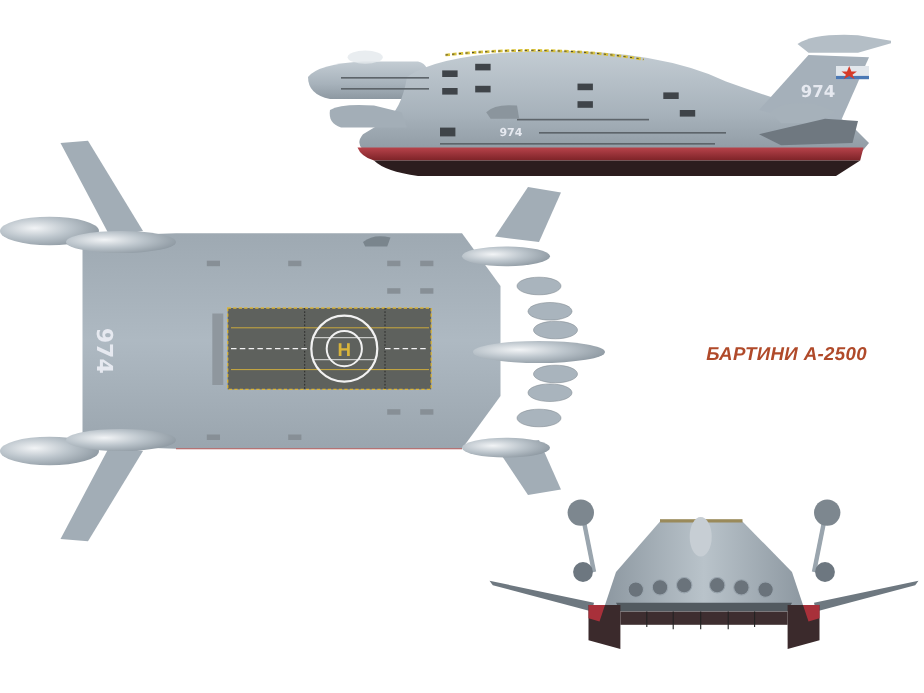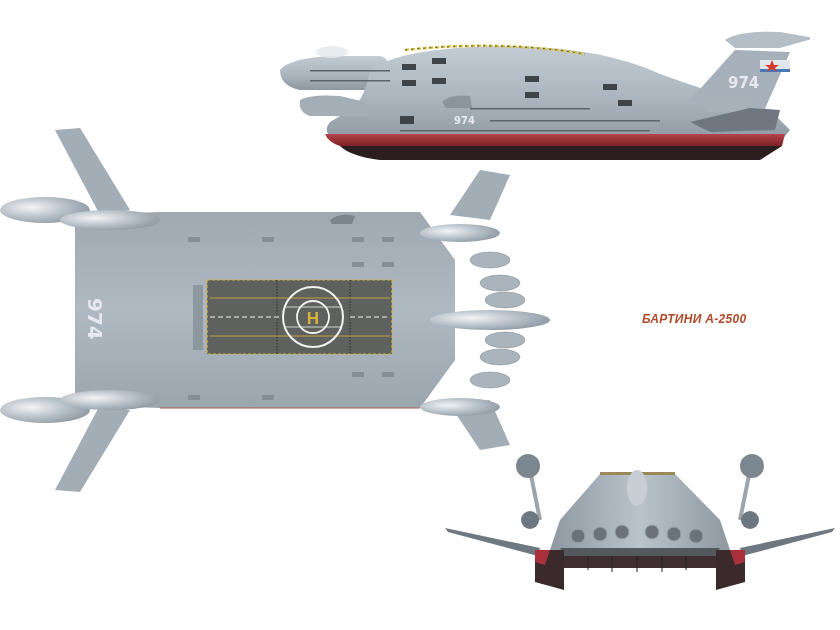--- a/index.html
+++ b/index.html
@@ -7,21 +7,21 @@
     width: 840px; height: 630px; background: #ffffff; position: relative; overflow: hidden;
     font-family: "Liberation Sans", sans-serif;
   }
   .view { position: absolute; }
   #side-view { left: 270px; top: 30px; width: 540px; height: 140px; }
   #top-view { left: 0; top: 120px; width: 560px; height: 380px; }
   #front-view { left: 440px; top: 440px; width: 400px; height: 160px; }
   .title {
     position: absolute; left: 642px; top: 312px;
     font-family: "Liberation Sans", sans-serif; font-weight: bold; font-style: italic;
-    font-size: 12px; letter-spacing: 0.3px;
+    font-size: 17px; letter-spacing: 0.3px;
   }
   .reg-num { font-family: "DejaVu Sans", sans-serif; font-weight: bold; }
 </style>
 </head>
 <body>
 
 <div class="view" id="side-view">
   <svg width="540" height="140" viewBox="0 0 540 140">
     <defs>
       <linearGradient id="sideHull" x1="0" y1="0" x2="0" y2="1">

